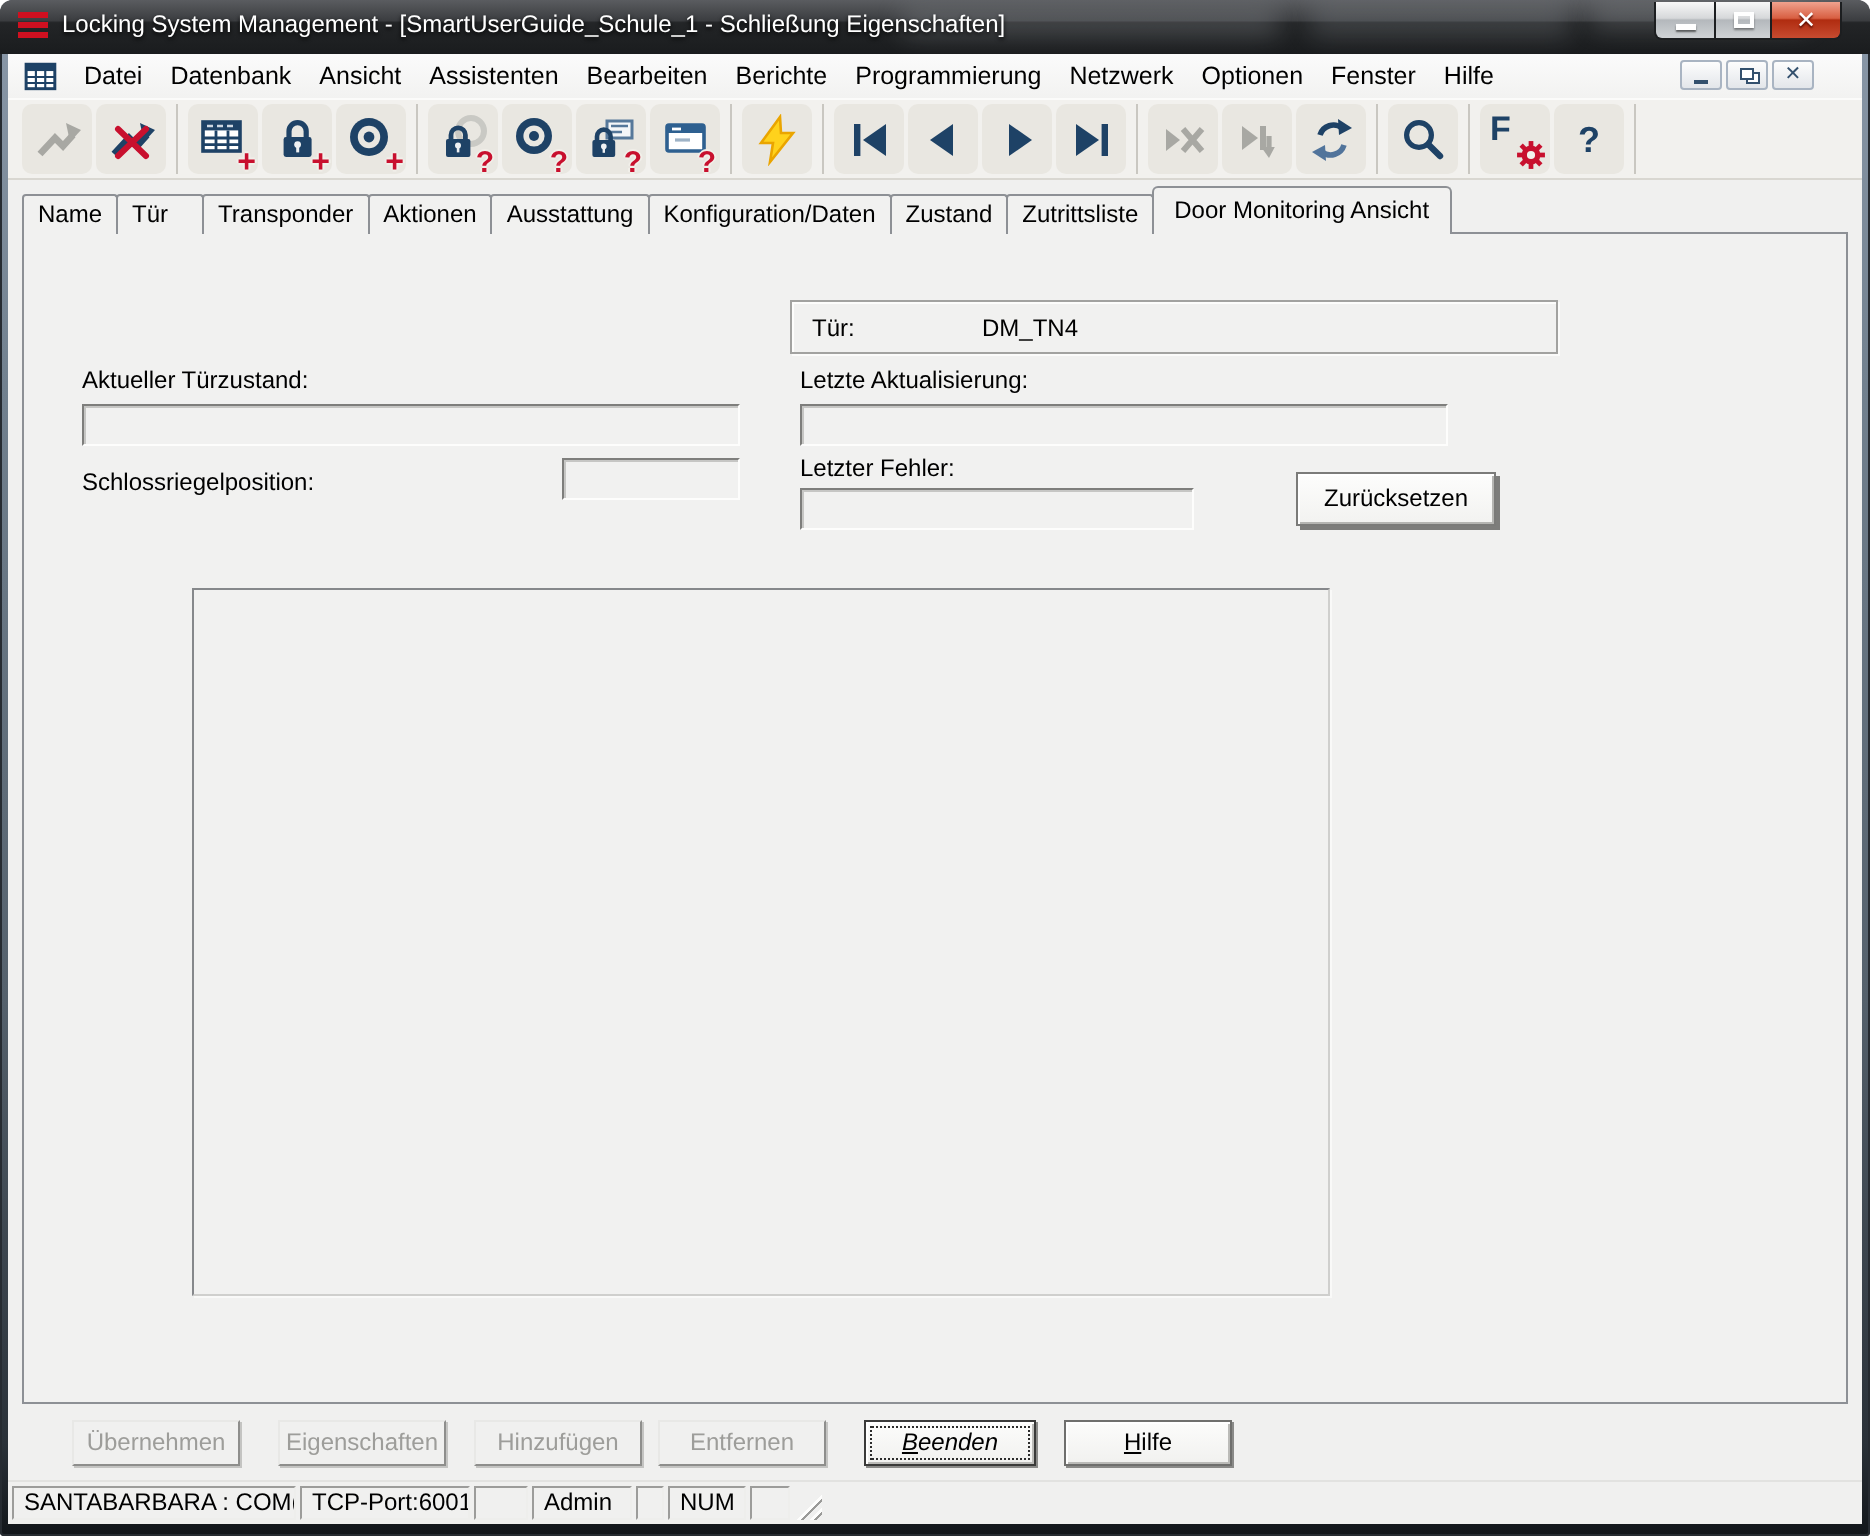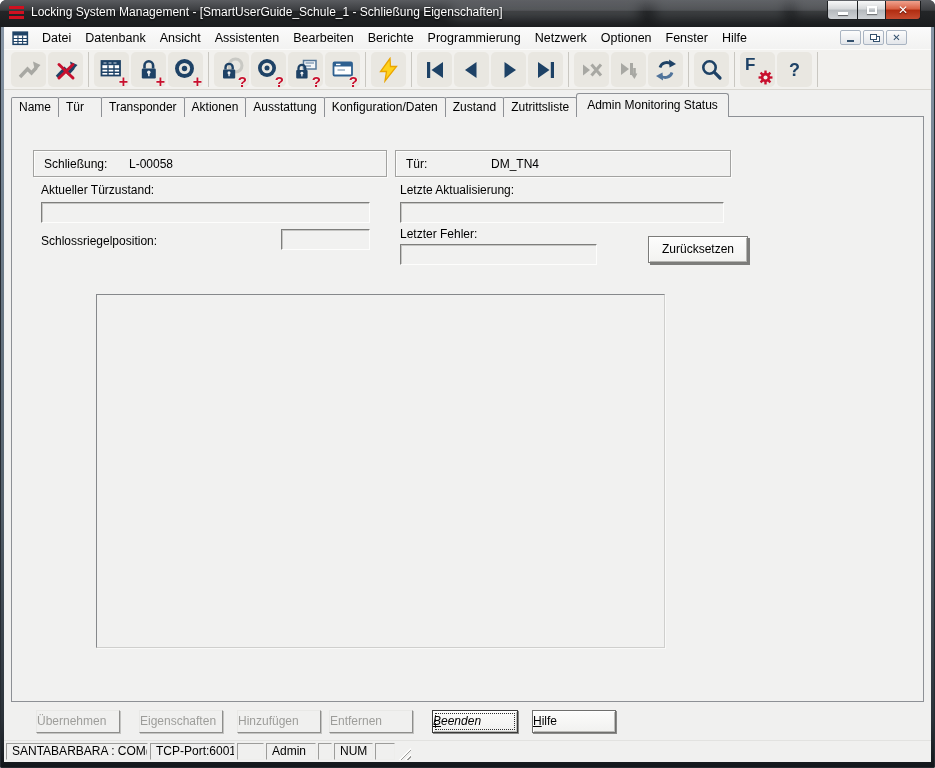--- a/index.html
+++ b/index.html
@@ -69,21 +69,21 @@
   .gbox .val { position:absolute; left:95px; top:6px; }
   .flabel { position:absolute; white-space:nowrap; }
   .sunken { position:absolute; background:#f1f1f0; border:1px solid; border-color:#7e7e7c #fdfdfc #fdfdfc #7e7e7c; box-shadow:inset 1px 1px 0 #c6c6c4; height:21px; }
   .bigbox { position:absolute; left:84px; top:177px; width:569px; height:354px; background:#f1f1f0; border:1px solid; border-color:#86888b #cfcfcd #cfcfcd #86888b; box-shadow:1px 1px 0 #f9f9f8; }
 
   .btn3d { background:linear-gradient(180deg,#fdfdfc,#f2f2f0); border:1px solid #7b7b79; box-shadow:inset 1px 1px 0 #ffffff,inset -1px -1px 0 #bbbbb8,1px 1px 0 #88888620; text-align:center; cursor:default;margin-left:21px; }
   .reset-btn { position:absolute; left:615px; top:119px; width:100px; height:27px; line-height:25px; box-shadow:inset 1px 1px 0 #ffffff,inset -1px -1px 0 #b5b5b2,2px 2px 0 #7d7d7b; }
 
   
   .footer { position:absolute; left:0; right:0; bottom:26px; height:34px; }
-  .btn { position:absolute; top:8px; height:23px; line-height:21px; text-align:left; font-size:12px; cursor:default; }
+  .btn { position:absolute; top:8px; height:23px; line-height:21px; text-align:center; font-size:12px; cursor:default; }
   .btn.disabled { background:#f0f0ef; border:1px solid; border-color:#e8e8e6 #8e8e8c #8e8e8c #e8e8e6; box-shadow:1px 1px 0 #c4c4c2; color:#9d9d9a; }
   .btn.enabled { background:linear-gradient(180deg,#fcfcfb,#f1f1ef); border:1px solid #6f6f6d; box-shadow:inset 1px 1px 0 #fff,inset -1px -1px 0 #bbbbb8,1px 1px 0 #8a8a88; }
   .btn.default { border-color:#3a3a39; outline:1px dotted #2c2c2c; outline-offset:-4px;font-style:italic; }
   .acc-first::first-letter { text-decoration:underline; }
   .b1{left:32px;width:84px;} .b2{left:135px;width:84px;} .b3{left:233px;width:84px;}
   .b4{left:325px;width:84px;} .b5{left:428px;width:86px;} .b6{left:528px;width:84px;}
 
   
   .statusbar { position:absolute; left:0; right:0; bottom:0; height:22px; background:#f0f0ef; border-top:1px solid #e2e2e0; display:flex; align-items:center; padding:2px 2px 2px 2px; gap:2px; }
   .spanel { height:17px; line-height:15px; padding:0 5px; border:1px solid; border-color:#9c9c9a #eeeeec #eeeeec #9c9c9a; white-space:nowrap; overflow:hidden; flex:none; }
@@ -315,29 +315,25 @@
     <div class="workarea">
       <div class="tabstrip">
         <div class="tab">Name</div>
         <div class="tab" style="min-width:44px;">Tür</div>
         <div class="tab">Transponder</div>
         <div class="tab">Aktionen</div>
         <div class="tab">Ausstattung</div>
         <div class="tab">Konfiguration/Daten</div>
         <div class="tab">Zustand</div>
         <div class="tab">Zutrittsliste</div>
-        <div class="tab active">Admin Monitoring Status</div>
+        <div class="tab active">Door Monitoring Ansicht</div>
       </div>
 
       <div class="tabpanel">
-        <div class="gbox" style="left:21px; top:33px; width:354px;">
-          <span class="lbl">Schließung:</span>
-          <span class="val">L-00058</span>
-        </div>
-        <div class="gbox" style="left:383px; top:33px; width:336px;">
+        <div class="gbox" style="left:383px; top:33px; width:384px;">
           <span class="lbl">Tür:</span>
           <span class="val">DM_TN4</span>
         </div>
 
         <span class="flabel" style="left:29px; top:66px;">Aktueller Türzustand:</span>
         <div class="sunken" style="left:29px; top:85px; width:329px;"></div>
 
         <span class="flabel" style="left:388px; top:66px;">Letzte Aktualisierung:</span>
         <div class="sunken" style="left:388px; top:85px; width:324px;"></div>
 

